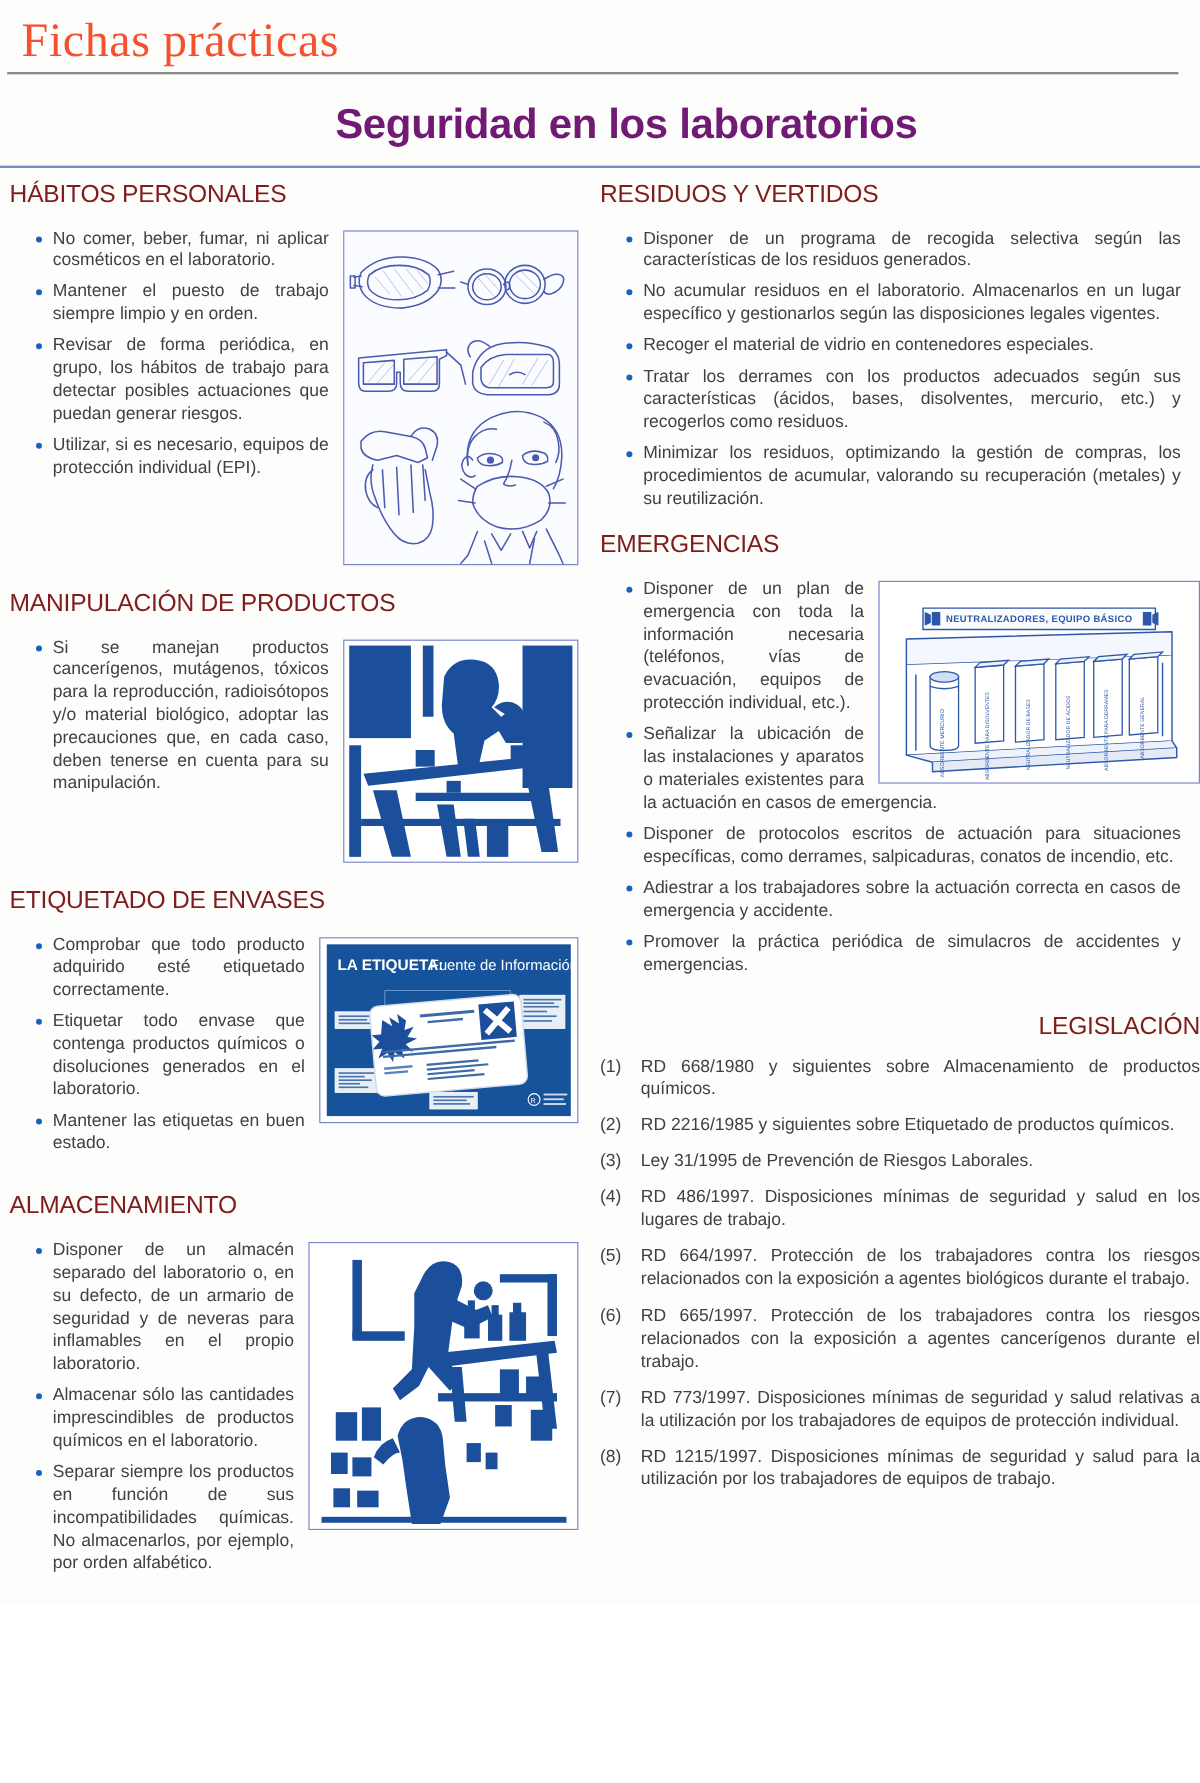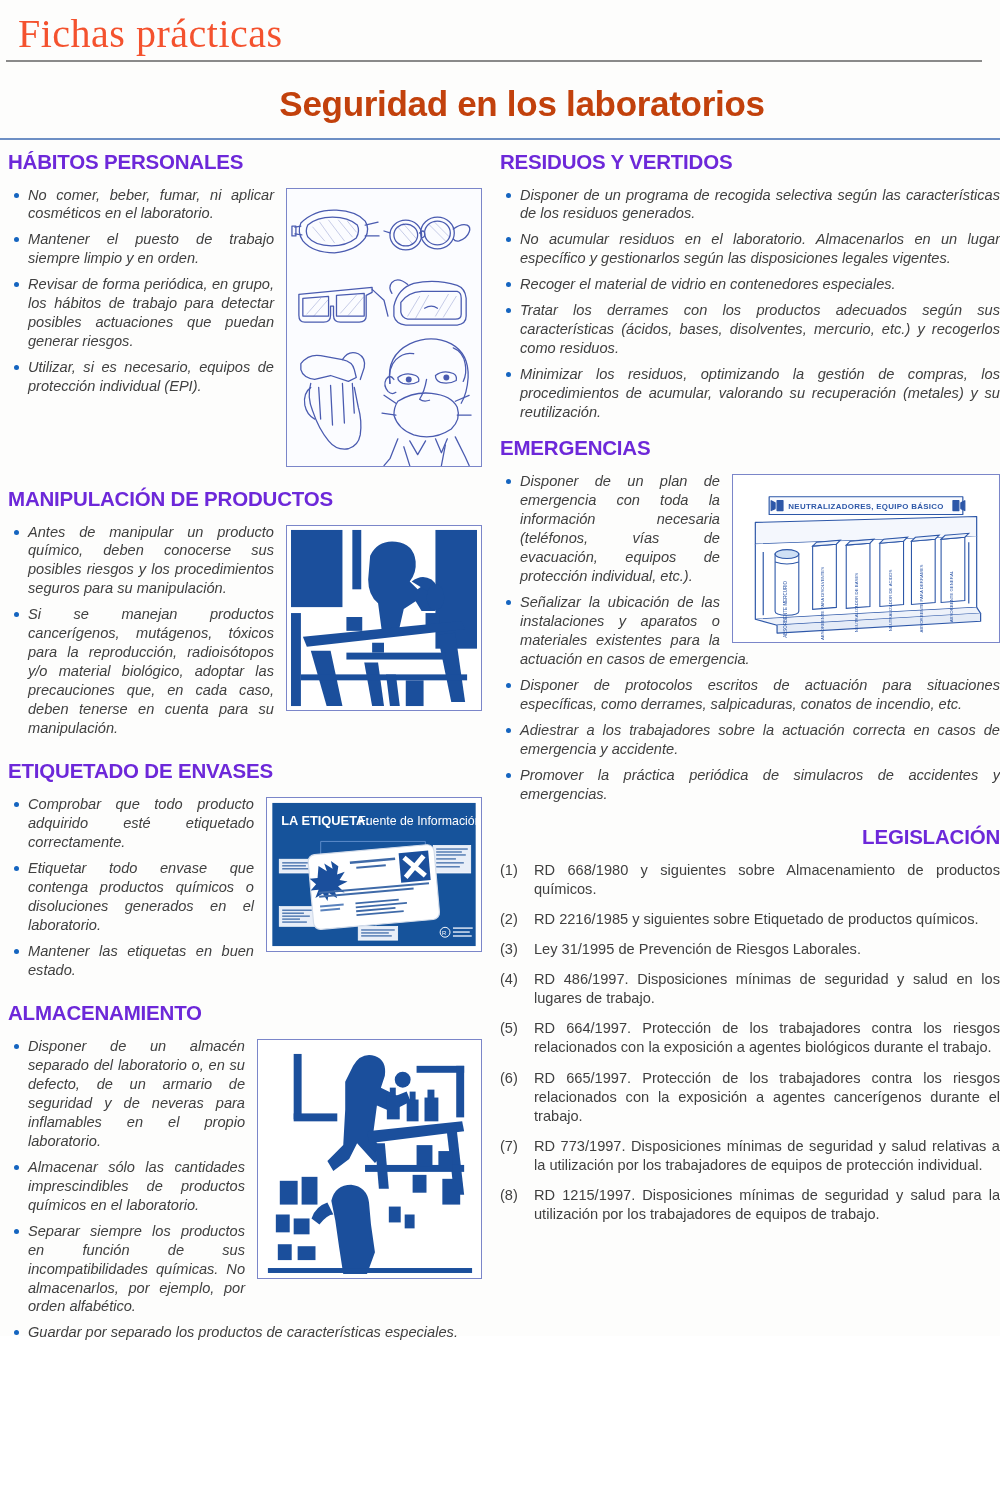--- a/index.html
+++ b/index.html
@@ -40,21 +40,21 @@
   }
 
   
   .page-title-wrap {
     text-align: center;
     padding: 22px 0 8px 0;
   }
   .page-title {
     font-size: 35px;
     font-weight: bold;
-    color: #c2410c;
+    color: #701a75;
     letter-spacing: -0.3px;
     margin-left: 44px;
   }
   .title-rule {
     height: 1.5px;
     background: #6d8fc4;
     margin: 6px 0 0 0;
   }
 
   
@@ -67,34 +67,33 @@
     padding: 0 10px 0 8px;
     box-sizing: border-box;
   }
   .col-right {
     width: 508px;
     padding: 0 0 0 8px;
     box-sizing: border-box;
   }
 
   h2.section-head {
-    color: #6d28d9;
+    color: #7f1d1d;
     font-size: 20.5px;
-    font-weight: bold;
+    font-weight: normal;
     margin: 14px 0 12px 0;
     letter-spacing: -0.2px;
   }
   h2.section-head.first { margin-top: 2px; }
   h2.section-head.centered { text-align: right; }
 
   ul.bullets {
     list-style: none;
-    margin: 0;
+    margin: 16px;
     padding: 0;
-    font-style: italic;
   }
   ul.bullets > li {
     position: relative;
     padding-left: 20px;
     margin-bottom: 7px;
     font-size: 14.6px;
     line-height: 1.30;
     text-align: justify;
     color: #404040;
   }
@@ -289,21 +288,20 @@
                 <path d="M78 138 L86 182 L98 182 L92 138 Z"></path>
                 <rect x="14" y="150" width="168" height="6"></rect>
                 <path d="M100 150 L104 182 L114 182 L110 150 Z"></path>
                 <rect x="120" y="156" width="18" height="26"></rect>
                 <rect x="60" y="92" width="16" height="14"></rect>
                 <rect x="86" y="118" width="12" height="10"></rect>
               </g>
             </svg>
           </div>
           <ul class="bullets">
-            <li>Antes de manipular un producto químico, deben conocerse sus posibles riesgos y los procedimientos seguros para su manipulación.</li>
             <li>Si se manejan productos cancerígenos, mutágenos, tóxicos para la reproducción, radioisótopos y/o material biológico, adoptar las precauciones que, en cada caso, deben tenerse en cuenta para su manipulación.</li>
           </ul>
         </div>
       </section>
 
       <section>
         <h2 class="section-head">ETIQUETADO DE ENVASES</h2>
         <div class="clearfix">
           <div class="fig fig-right fig-etiq">
             <svg viewBox="0 0 216 155" xmlns="http://www.w3.org/2000/svg">
@@ -431,21 +429,20 @@
                 <rect x="148" y="176" width="10" height="14"></rect>
 
                 <rect x="10" y="230" width="206" height="5"></rect>
               </g>
             </svg>
           </div>
           <ul class="bullets">
             <li>Disponer de un almacén separado del laboratorio o, en su defecto, de un armario de seguridad y de neveras para inflamables en el propio laboratorio.</li>
             <li>Almacenar sólo las cantidades imprescindibles de productos químicos en el laboratorio.</li>
             <li>Separar siempre los productos en función de sus incompatibilidades químicas. No almacenarlos, por ejemplo, por orden alfabético.</li>
-            <li>Guardar por separado los productos de características especiales.</li>
           </ul>
         </div>
       </section>
 
     </div>
 
     <div class="col-right">
 
       <section>
         <h2 class="section-head first">RESIDUOS Y VERTIDOS</h2>

